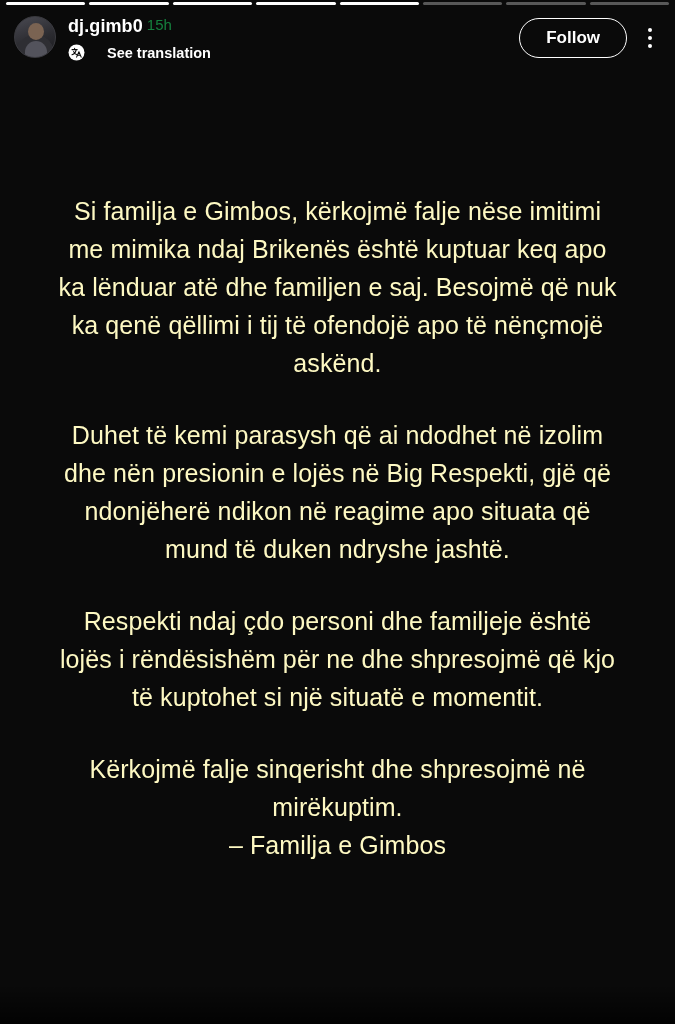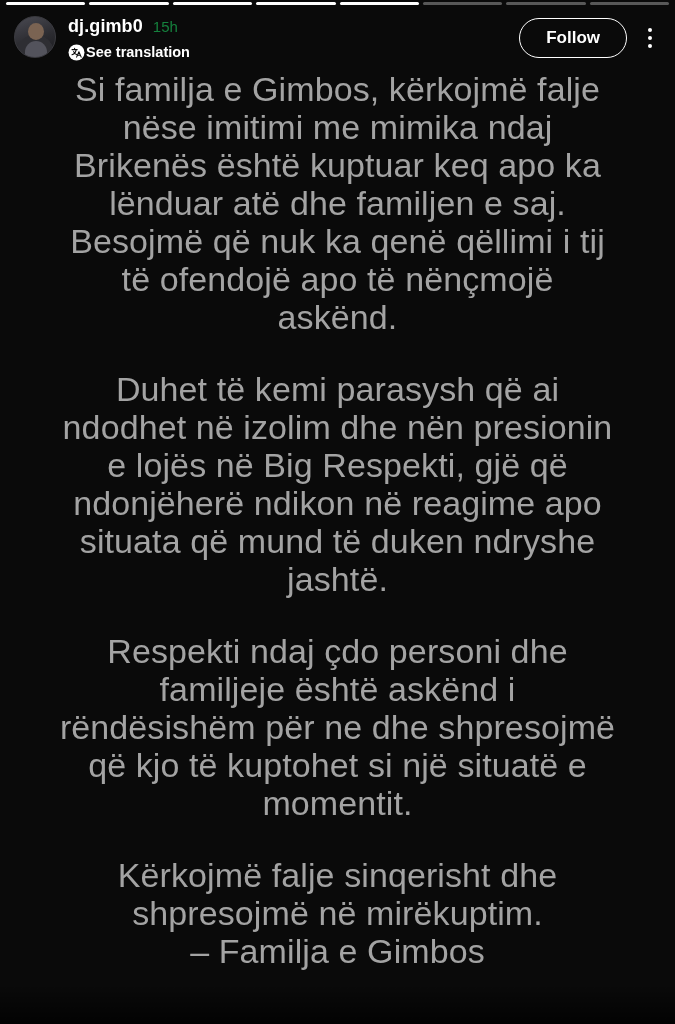--- a/index.html
+++ b/index.html
@@ -85,37 +85,38 @@
   .header-text {
     margin-left: 12px;
     display: flex;
     flex-direction: column;
     justify-content: flex-start;
     padding-top: 2px;
     min-width: 0;
   }
   .name-row {
     display: flex;
-    align-items: center;
-    gap: 10px;
+    align-items: flex-start;
+    gap: 4px;
   }
   .username {
     color: #ffffff;
     font-size: 18px;
     font-weight: bold;
     letter-spacing: 0.1px;
   }
   .timestamp {
     color: #15803d;
     font-size: 15px;
     font-weight: normal;
   }
   .translate-row {
     display: flex;
-    gap: 1px;
+    align-items: center;
+    gap: 22px;
     margin-top: 7px;
   }
   .translate-icon {
     width: 17px;
     height: 17px;
     display: inline-block;
     position: relative;
   }
   .translate-icon svg { display: block; }
   .translate-label {
@@ -169,22 +170,22 @@
     display: flex;
     flex-direction: column;
     justify-content: center;
     align-items: center;
     padding: 0 58px 40px 58px;
   }
   .paragraphs {
     width: 100%;
   }
   .paragraph {
-    color: #a3a3a3;
-    font-size: 34px;
+    color: #fef9c3;
+    font-size: 25px;
     line-height: 38px;
     text-align: center;
     font-weight: normal;
     letter-spacing: 0.1px;
     margin-bottom: 34px;
     white-space: pre-line;
   }
   .paragraph:last-child { margin-bottom: 14px; }
 
   .bottom-gradient {
@@ -240,20 +241,20 @@
         <span></span>
         <span></span>
       </button>
     </div>
   </div>
 
   <div class="story-body">
     <div class="paragraphs">
       <p class="paragraph">Si familja e Gimbos, kërkojmë falje nëse imitimi me mimika ndaj Brikenës është kuptuar keq apo ka lënduar atë dhe familjen e saj. Besojmë që nuk ka qenë qëllimi i tij të ofendojë apo të nënçmojë askënd.</p>
       <p class="paragraph">Duhet të kemi parasysh që ai ndodhet në izolim dhe nën presionin e lojës në Big Respekti, gjë që ndonjëherë ndikon në reagime apo situata që mund të duken ndryshe jashtë.</p>
-      <p class="paragraph">Respekti ndaj çdo personi dhe familjeje është askënd i rëndësishëm për ne dhe shpresojmë që kjo të kuptohet si një situatë e momentit.</p>
+      <p class="paragraph">Respekti ndaj çdo personi dhe familjeje është lojës i rëndësishëm për ne dhe shpresojmë që kjo të kuptohet si një situatë e momentit.</p>
       <p class="paragraph">Kërkojmë falje sinqerisht dhe shpresojmë në mirëkuptim.
 – Familja e Gimbos</p>
     </div>
   </div>
 
   <div class="bottom-gradient"></div>
 </div>
 
 </body></html>

